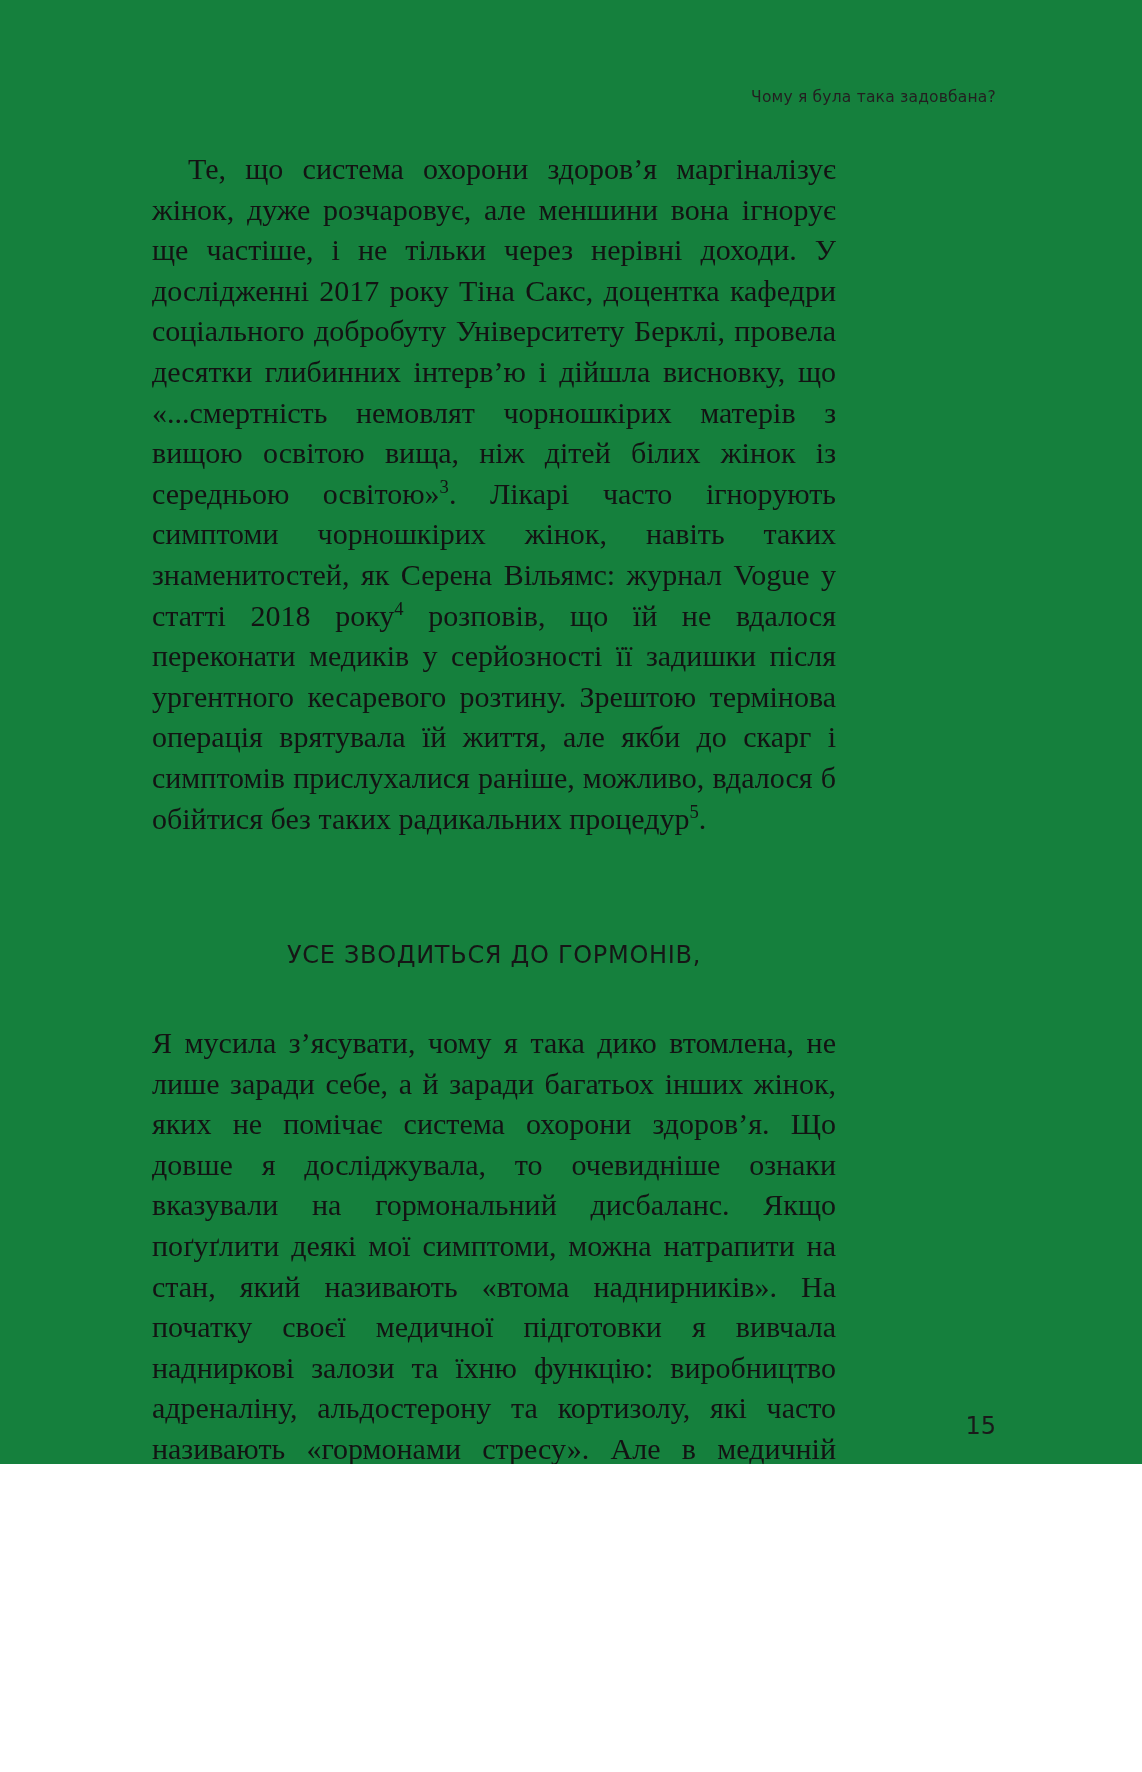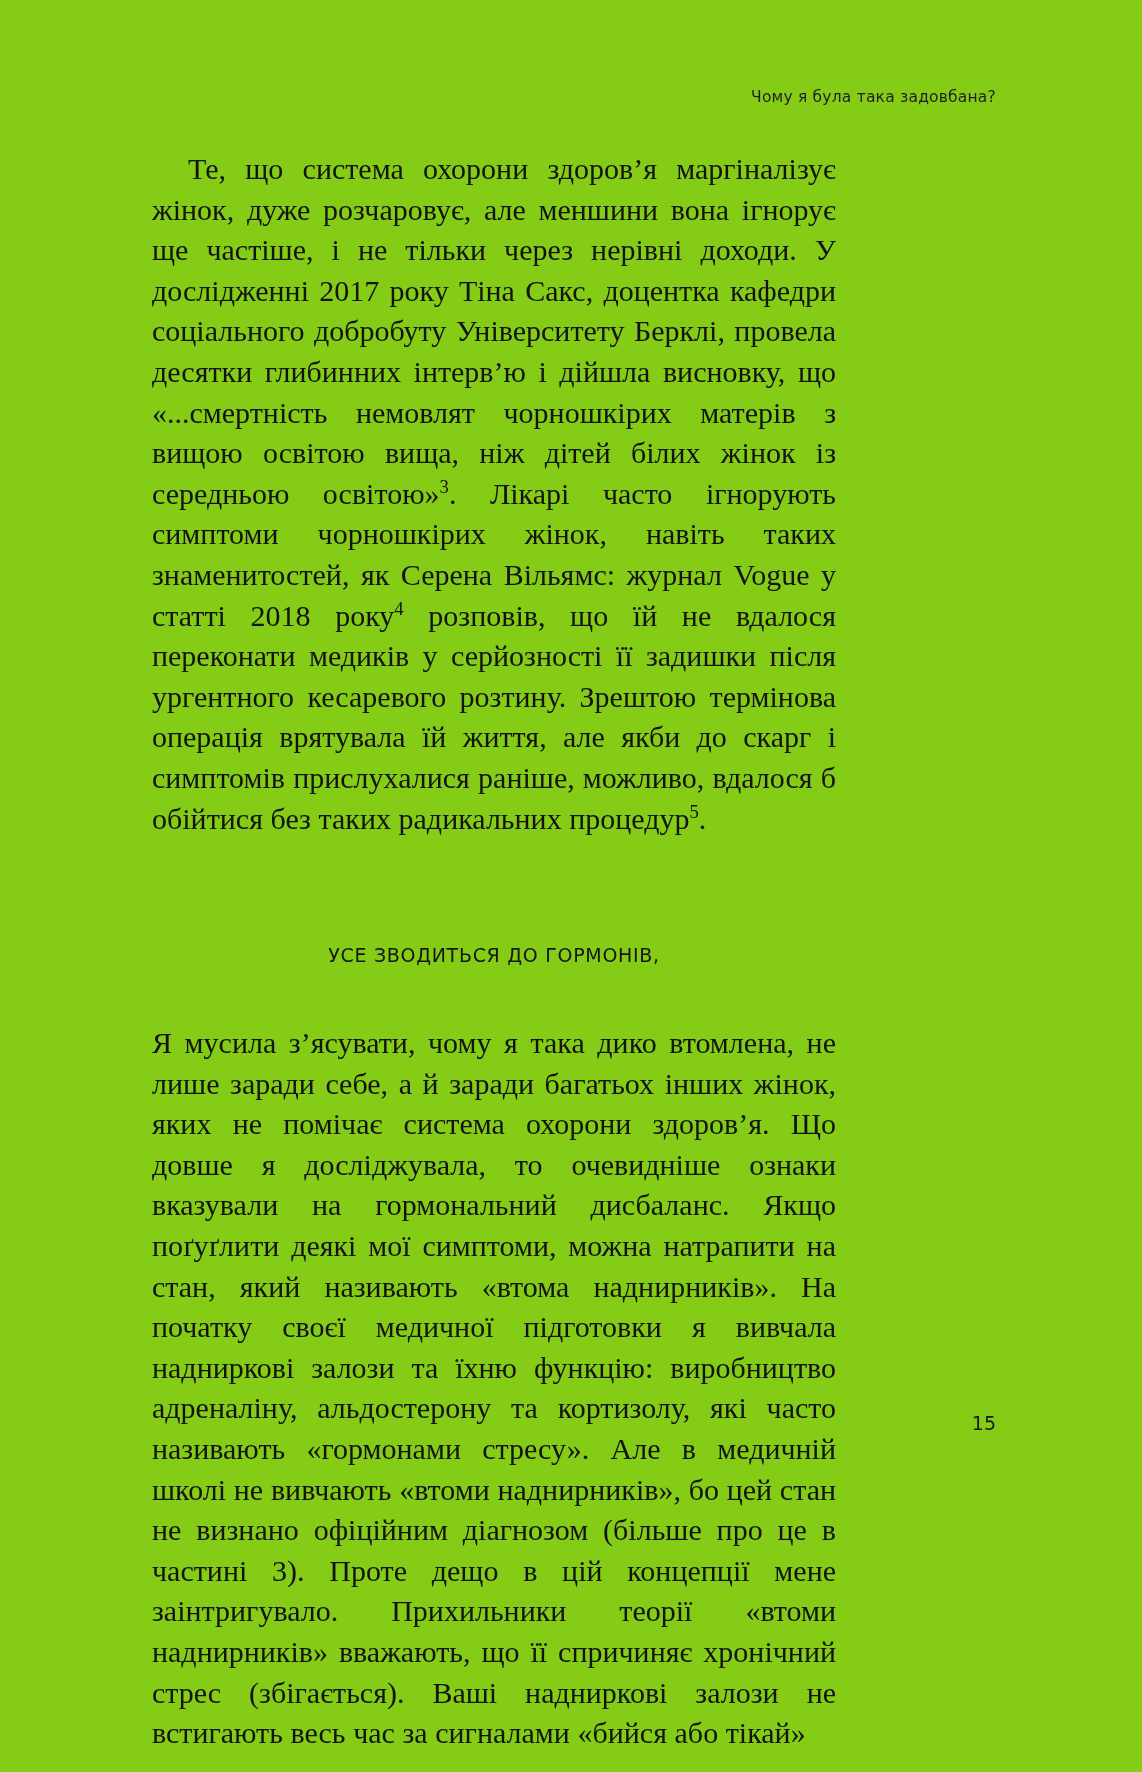--- a/index.html
+++ b/index.html
@@ -3,22 +3,22 @@
 <meta charset="utf-8">
 <style>
   html, body {
     margin: 0;
     padding: 0;
     background: #ffffff;
   }
   .page {
     position: relative;
     width: 1142px;
-    height: 1772px;
-    background: #84cc16;
+    height: 1464px;
+    background: #15803d;
     box-sizing: border-box;
     overflow: hidden;
   }
   .running-header {
     position: absolute;
     top: 88px;
     left: 0;
     right: 146px;
     text-align: right;
     font-family: "DejaVu Sans", "Liberation Sans", sans-serif;
@@ -51,21 +51,21 @@
   }
   sup.fn {
     font-size: 0.62em;
     vertical-align: super;
     line-height: 0;
   }
   .section-heading {
     margin: 0;
     font-family: "DejaVu Sans", "Liberation Sans", sans-serif;
     font-weight: 400;
-    font-size: 19px;
+    font-size: 24px;
     line-height: 41px;
     letter-spacing: 0.7px;
     color: #161616;
     text-align: center;
     text-transform: uppercase;
   }
   .heading-block {
     margin-top: 96px;
     margin-bottom: 47px;
     padding-left: 14px;
@@ -74,21 +74,21 @@
   .heading-line + .heading-line {
     display: block;
   }
   .page-number {
     position: absolute;
     top: 1412px;
     left: 0;
     right: 146px;
     text-align: right;
     font-family: "DejaVu Sans", "Liberation Sans", sans-serif;
-    font-size: 19px;
+    font-size: 24px;
     color: #1a1a1a;
   }
 </style>
 </head>
 <body>
 
 <div class="page">
 
   <div class="running-header">Чому я була така задовбана?</div>
 

